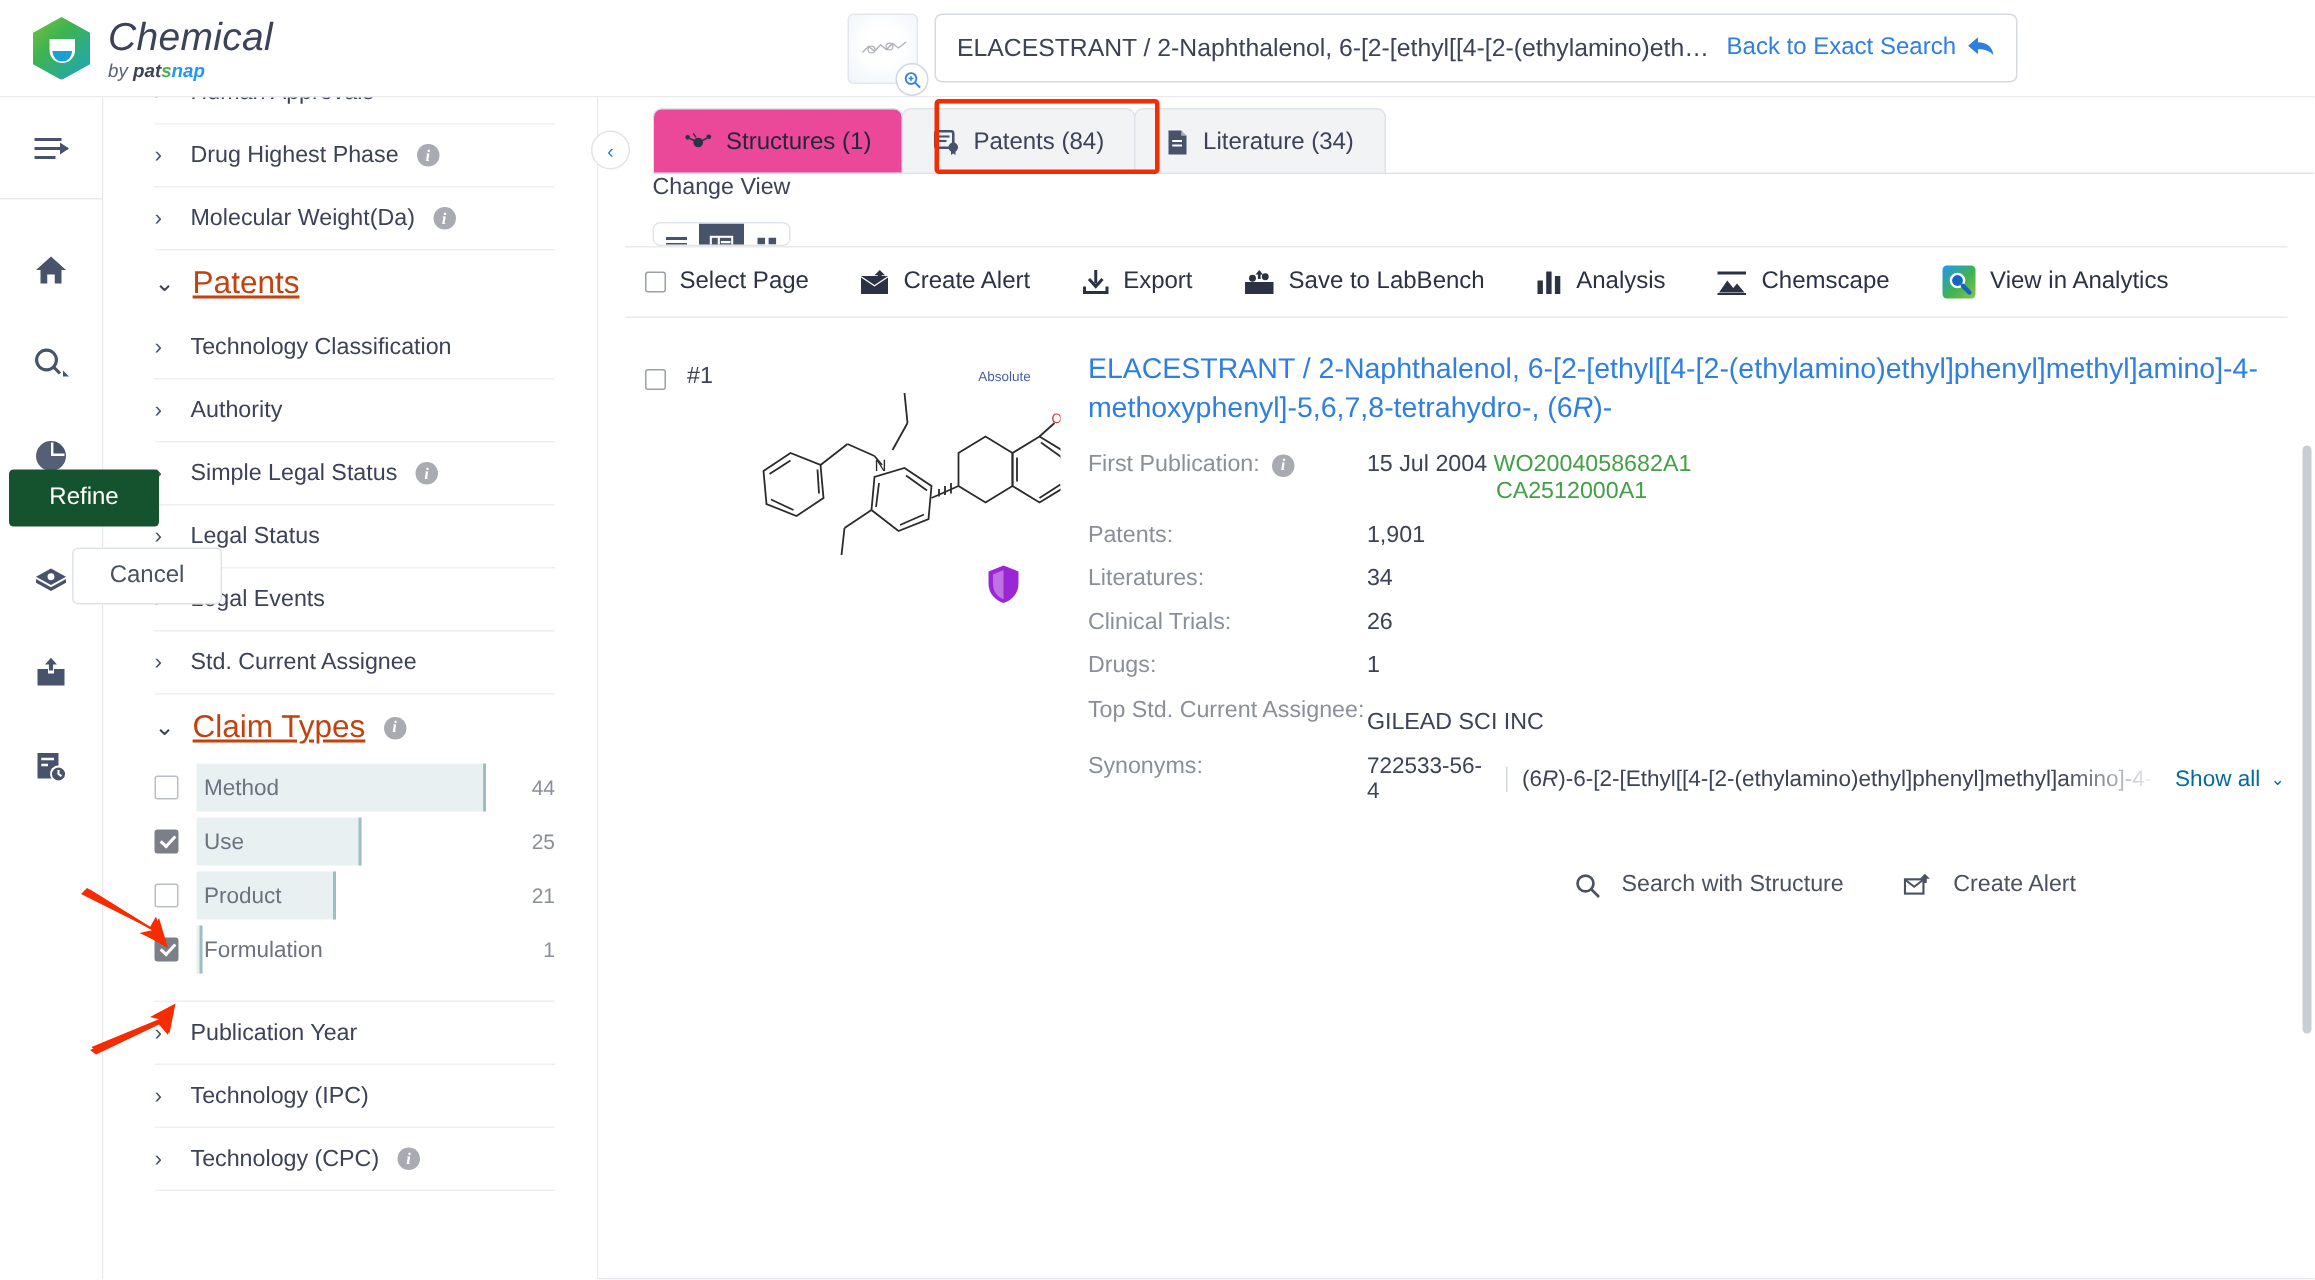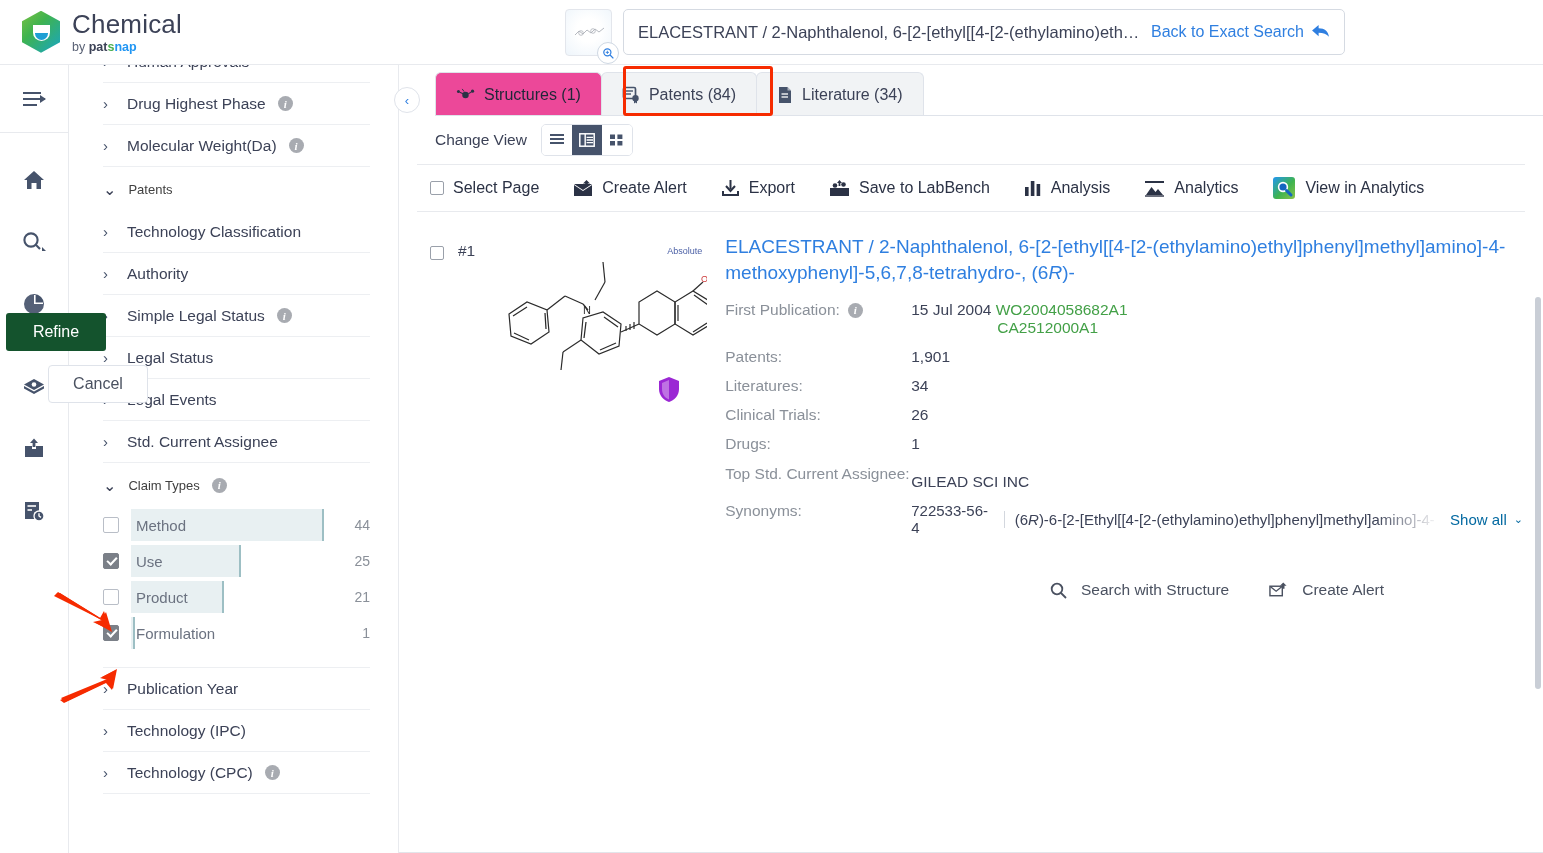--- a/index.html
+++ b/index.html
@@ -12,21 +12,21 @@
     color: #3c4257;
   }
   #app { position: relative; width: 1543px; height: 853px; }
 
   
   .topbar {
     position: absolute; left: 0; top: 0; width: 1543px; height: 65px;
     background: #fff; border-bottom: 1px solid #e8eaee;
     display: flex; align-items: center;
   }
-  .brand { display: flex; align-items: flex-start; margin-left: 22px; }
+  .brand { display: flex; align-items: flex-end; margin-left: 22px; font-style: italic; }
   .brand-logo { width: 38px; height: 42px; position: relative; }
   .hexlogo {
     width: 38px; height: 42px;
     clip-path: polygon(50% 0%, 100% 25%, 100% 75%, 50% 100%, 0% 75%, 0% 25%);
     background: linear-gradient(135deg, #7ac143 0%, #3fb34f 38%, #18a5c4 100%);
     display: flex; align-items: center; justify-content: center;
   }
   .flask {
     width: 17px; height: 16px; border-radius: 0 0 9px 9px;
     background: #ffffff; position: relative; margin-top: 3px;
@@ -104,21 +104,21 @@
   .frow {
     height: 42px; display: flex; align-items: center;
     border-bottom: 1px solid #edeff2; cursor: pointer; gap: 12px;
   }
   .frow .chev { color: #46536b; font-size: 15px; width: 12px; flex: none; }
   .frow .lbl { font-size: 15.5px; color: #3c4257; }
   .section-head {
     height: 44px; display: flex; align-items: center; gap: 12px;
     cursor: pointer; border-bottom: none;
   }
-  .section-head .lbl { font-size: 13px; color: #404040; }
+  .section-head .lbl { font-size: 21px; color: #c2410c; text-decoration: underline; }
   .info-i {
     width: 15px; height: 15px; border-radius: 50%; background: #a8abb1;
     color: #fff; font-size: 11px; font-style: italic; font-weight: bold;
     display: inline-flex; align-items: center; justify-content: center;
     font-family: "Liberation Serif", serif; flex: none;
   }
   .opt-row {
     height: 36px; display: flex; align-items: center; position: relative;
     cursor: pointer;
   }
@@ -167,21 +167,21 @@
   .tab.active { background: #ec4899; color: #1f2738; margin-top: 16px; }
   .tab-hi {
     position: absolute; left: 188px; top: 1px; width: 150px; height: 50px;
     border: 3px solid #f62b00; border-radius: 3px; pointer-events: none;
   }
   .tabs-rule {
     position: absolute; left: 0; right: 0; bottom: 0; height: 1px; background: #dfe3ea;
   }
 
   .changeview {
-    margin-left: 36px; height: 48px; display: flex; align-items: center; gap: 14px;
+    margin-left: 36px; height: 48px; display: flex; align-items: flex-start; gap: 14px; flex-direction: column;
   }
   .cv-label { font-size: 15.5px; color: #3c4257; }
   .cv-group { display: flex; border: 1px solid #dfe3ea; border-radius: 5px; overflow: hidden; }
   .cv-btn {
     width: 30px; height: 30px; display: flex; align-items: center; justify-content: center;
     background: #fff; cursor: pointer; color: #46536b;
   }
   .cv-btn.sel { background: #46536b; color: #fff; }
 
   .toolbar {
@@ -196,21 +196,21 @@
   .tb-cbx {
     width: 14px; height: 14px; border: 1.5px solid #9aa0aa; border-radius: 2px; background: #fff;
   }
 
   
   .result { display: flex; padding: 22px 20px 0 18px; }
   .res-check { width: 14px; height: 14px; border: 1.5px solid #9aa0aa; border-radius: 2px;
     background: #fff; margin: 12px 14px 0 13px; flex: none; }
   .res-num { font-size: 15.5px; color: #3c4257; margin-top: 8px; flex: none; }
   .res-struct { width: 220px; height: 260px; position: relative; flex: none; margin-left: 12px; }
-  .abs-label { position: absolute; right: 5px; top: 12px; font-size: 9px; color: #4a5fa5; }
+  .abs-label { position: absolute; right: 20px; top: 12px; font-size: 9px; color: #4a5fa5; }
   .shield { position: absolute; left: 170px; top: 142px; }
   .res-body { flex: 1; min-width: 0; padding-left: 18px; }
   .res-title {
     font-size: 19px; line-height: 1.37; color: #2f7fe0; cursor: pointer;
     max-width: 848px;
   }
   .res-title i { font-style: italic; }
   .fields { margin-top: 15px; }
   .frow2 { display: flex; align-items: flex-start; margin-bottom: 11px; }
   .fkey {
@@ -574,21 +574,21 @@
           <rect x="12.6" y="4" width="3.6" height="12" fill="#2b3245"></rect>
         </svg>
         <span>Analysis</span>
       </div>
       <div class="tb-item">
         <svg width="21" height="17" viewBox="0 0 21 17">
           <line x1="1" y1="2" x2="20" y2="2" stroke="#2b3245" stroke-width="2"></line>
           <path d="M2 15 L7.5 7 L11.5 12 L14 9 L19 15 Z" fill="#2b3245"></path>
           <line x1="1" y1="16" x2="20" y2="16" stroke="#2b3245" stroke-width="1.4"></line>
         </svg>
-        <span>Analytics</span>
+        <span>Chemscape</span>
       </div>
       <div class="tb-item">
         <svg width="24" height="24" viewBox="0 0 24 24">
           <defs>
             <linearGradient id="ag" x1="0" y1="0" x2="1" y2="1">
               <stop offset="0%" stop-color="#2196f3"></stop>
               <stop offset="55%" stop-color="#3fb34f"></stop>
               <stop offset="100%" stop-color="#8bc34a"></stop>
             </linearGradient>
           </defs>

